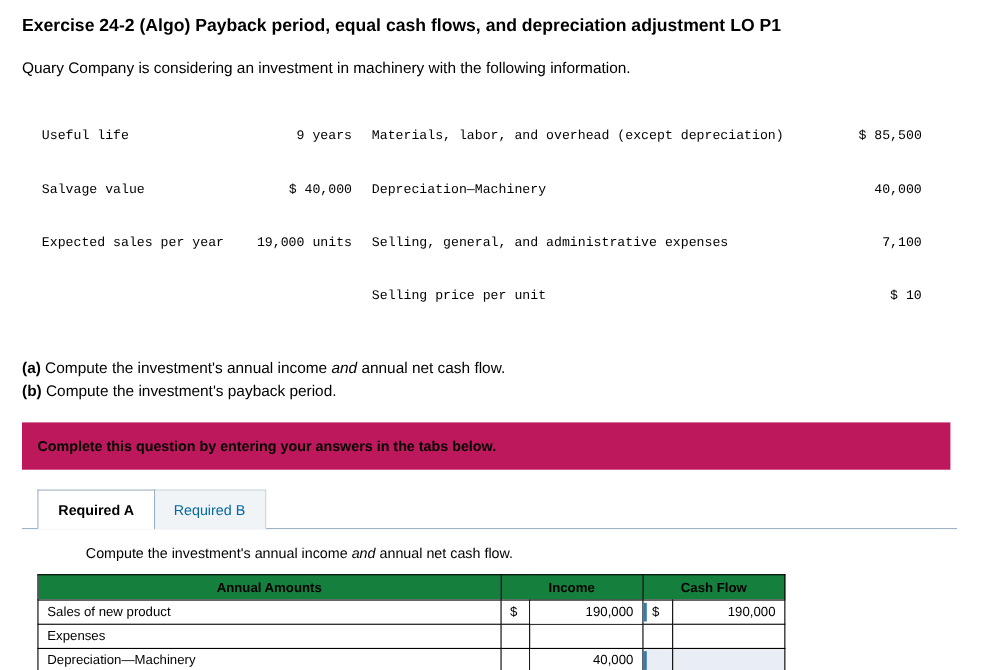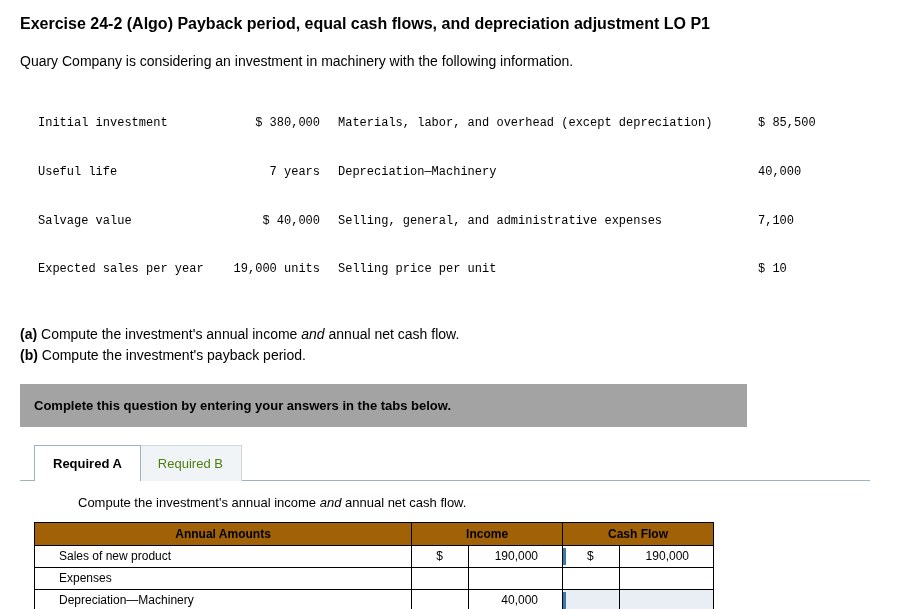--- a/index.html
+++ b/index.html
@@ -26,52 +26,52 @@
       line-height: 1.35;
       margin-left: 18px;
       margin-bottom: 14px;
       white-space: pre;
       display: flex;
     }
     .mono-col { display: inline-block; vertical-align: top; }
     .mono-lbl { width: 190px; }
     .mono-val { width: 110px; text-align: right; padding-right: 18px;}
     .mono-lbl2 { width: 420px; }
-    .mono-val2 { width: 80px; text-align: left; }
+    .mono-val2 { width: 80px; text-align: right; }
     .sub-questions {
       font-size: 14px;
       margin-bottom: 18px;
       line-height: 1.5;
     }
     .sub-questions b { font-weight: bold; }
     .instruction-bar {
-      background: #a3a3a3;
+      background: #be185d;
       padding: 14px 14px;
       font-weight: bold;
       font-size: 13px;
       margin-bottom: 0;
-      width: 727px;
+      width: 844px;
     }
     .tabs {
       display: flex;
       margin-top: 18px;
       margin-left: 14px;
     }
     .tab {
       border: 1px solid #9fb2c1;
       border-bottom: none;
       padding: 10px 18px;
       font-size: 13px;
       background: #fff;
       cursor: pointer;
       margin-right: -1px;
     }
     .tab.inactive {
       background: #f0f4f7;
-      color: #4d7c0f;
+      color: #0369a1;
       border-top: 1px solid #cdd8e1;
       border-right: 1px solid #cdd8e1;
       border-left: none;
       text-align: right;
     }
     .tab.active {
       font-weight: bold;
       background: #fff;
       position: relative;
       z-index: 2;
@@ -87,30 +87,30 @@
     .tab-panel-hint {
       margin-bottom: 12px;
       margin-left: 44px;
     }
     table.calc {
       border-collapse: collapse;
       font-size: 12px;
       width: 680px;
     }
     table.calc th {
-      background: #a16207;
+      background: #15803d;
       color: #000;
       font-weight: bold;
       border: 1px solid #000;
       padding: 4px 6px;
       text-align: center;
     }
     table.calc td {
       border: 1px solid #000;
-      padding: 3px 24px;
+      padding: 3px 8px;
       height: 22px;
       background: #fff;
     }
     table.calc td.label { width: 370px; }
     table.calc td.sym { width: 20px; text-align: left;}
     table.calc td.num { width: 90px; text-align: right; }
     .shade { background: #e8eef3 !important; }
     .decor {
       position: relative;
     }
@@ -125,22 +125,21 @@
     }
   </style>
 </head>
 <body>
 
 <div class="title">Exercise 24-2 (Algo) Payback period, equal cash flows, and depreciation adjustment LO P1</div>
 <div class="intro">Quary Company is considering an investment in machinery with the following information.</div>
 
 <div class="mono-block">
   <div>
-    <div><span class="mono-col mono-lbl">Initial investment</span><span class="mono-col mono-val">$ 380,000</span></div>
-    <div><span class="mono-col mono-lbl">Useful life</span><span class="mono-col mono-val">7 years</span></div>
+    <div><span class="mono-col mono-lbl">Useful life</span><span class="mono-col mono-val">9 years</span></div>
     <div><span class="mono-col mono-lbl">Salvage value</span><span class="mono-col mono-val">$ 40,000</span></div>
     <div><span class="mono-col mono-lbl">Expected sales per year</span><span class="mono-col mono-val">19,000 units</span></div>
   </div>
   <div>
     <div><span class="mono-col mono-lbl2">Materials, labor, and overhead (except depreciation)</span><span class="mono-col mono-val2">$ 85,500</span></div>
     <div><span class="mono-col mono-lbl2">Depreciation—Machinery</span><span class="mono-col mono-val2">40,000</span></div>
     <div><span class="mono-col mono-lbl2">Selling, general, and administrative expenses</span><span class="mono-col mono-val2">7,100</span></div>
     <div><span class="mono-col mono-lbl2">Selling price per unit</span><span class="mono-col mono-val2">$ 10</span></div>
   </div>
 </div>

